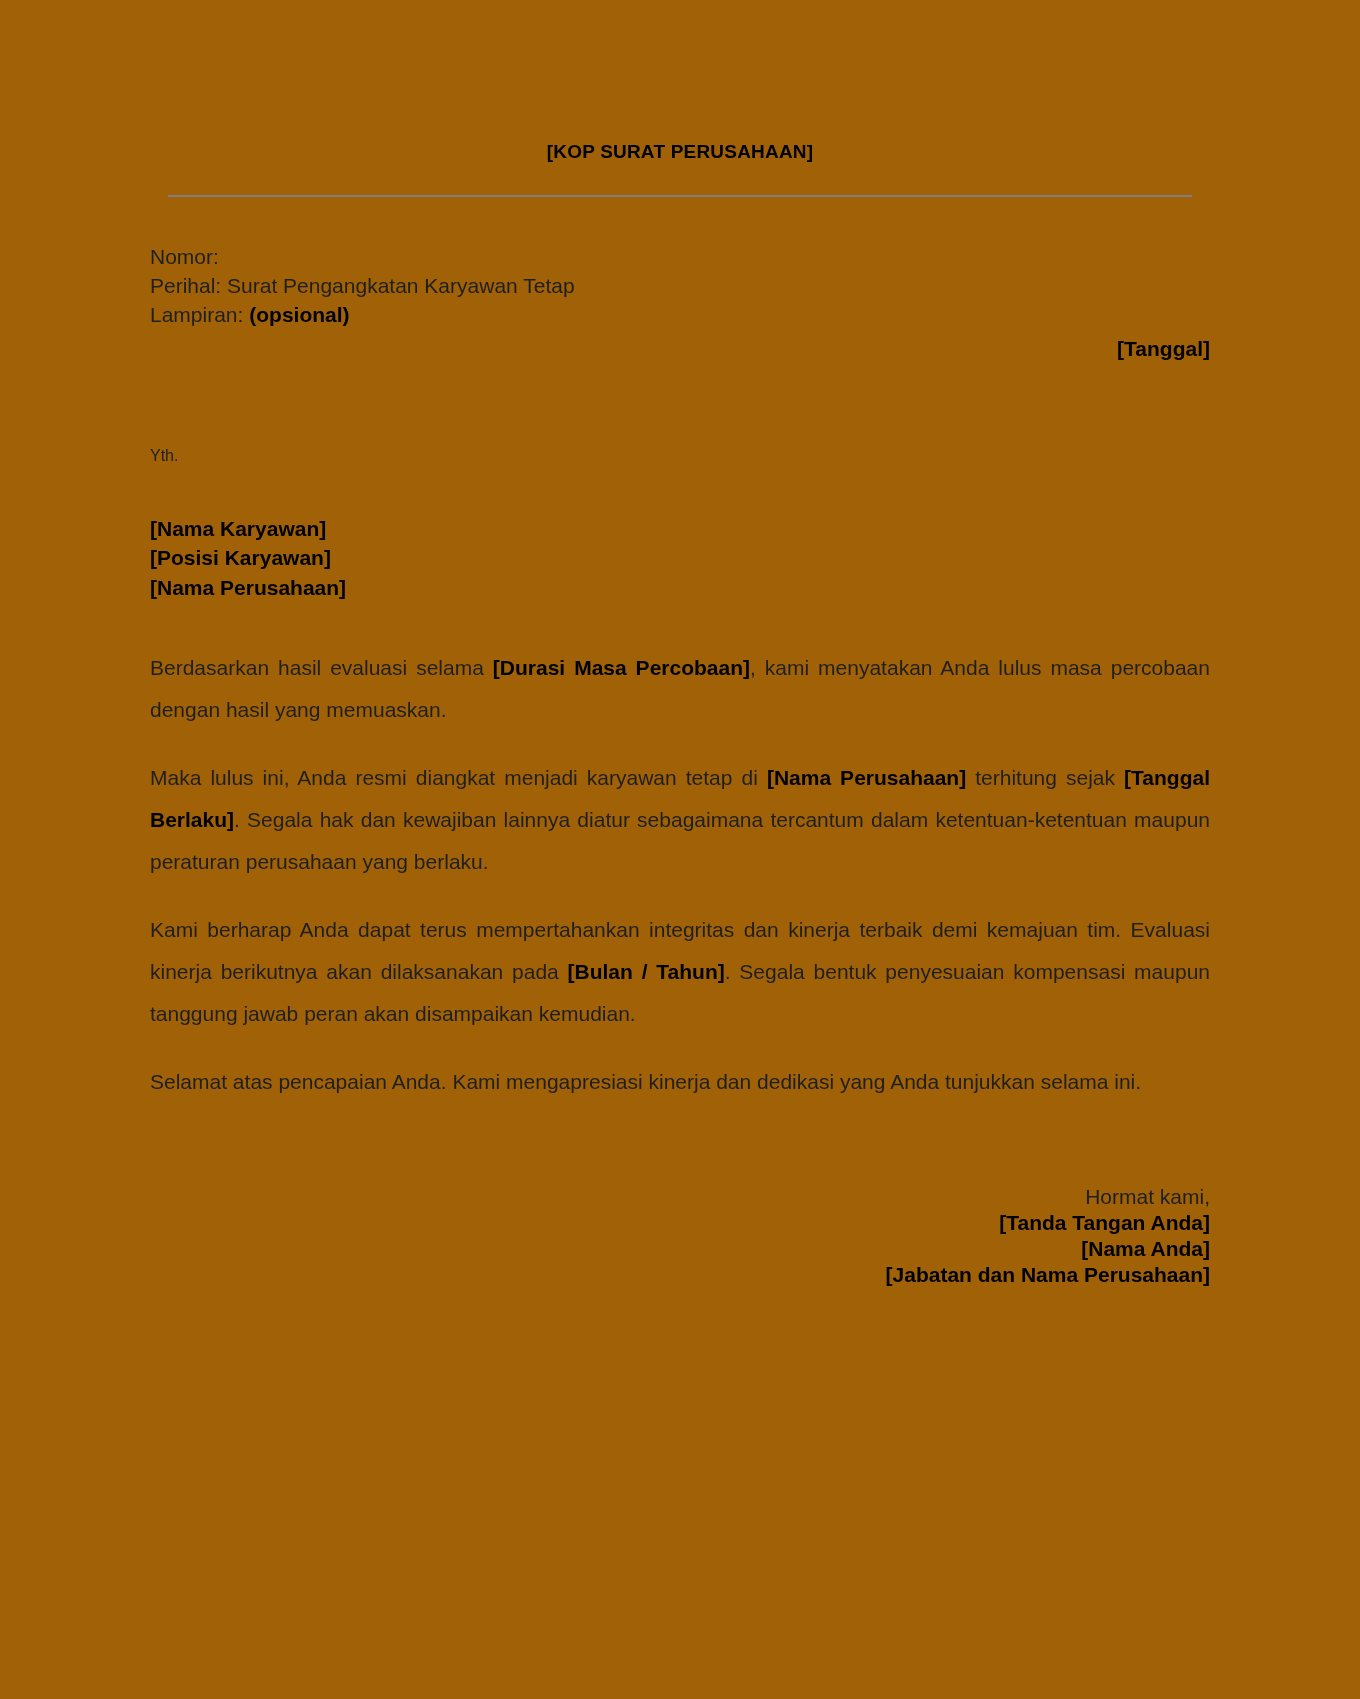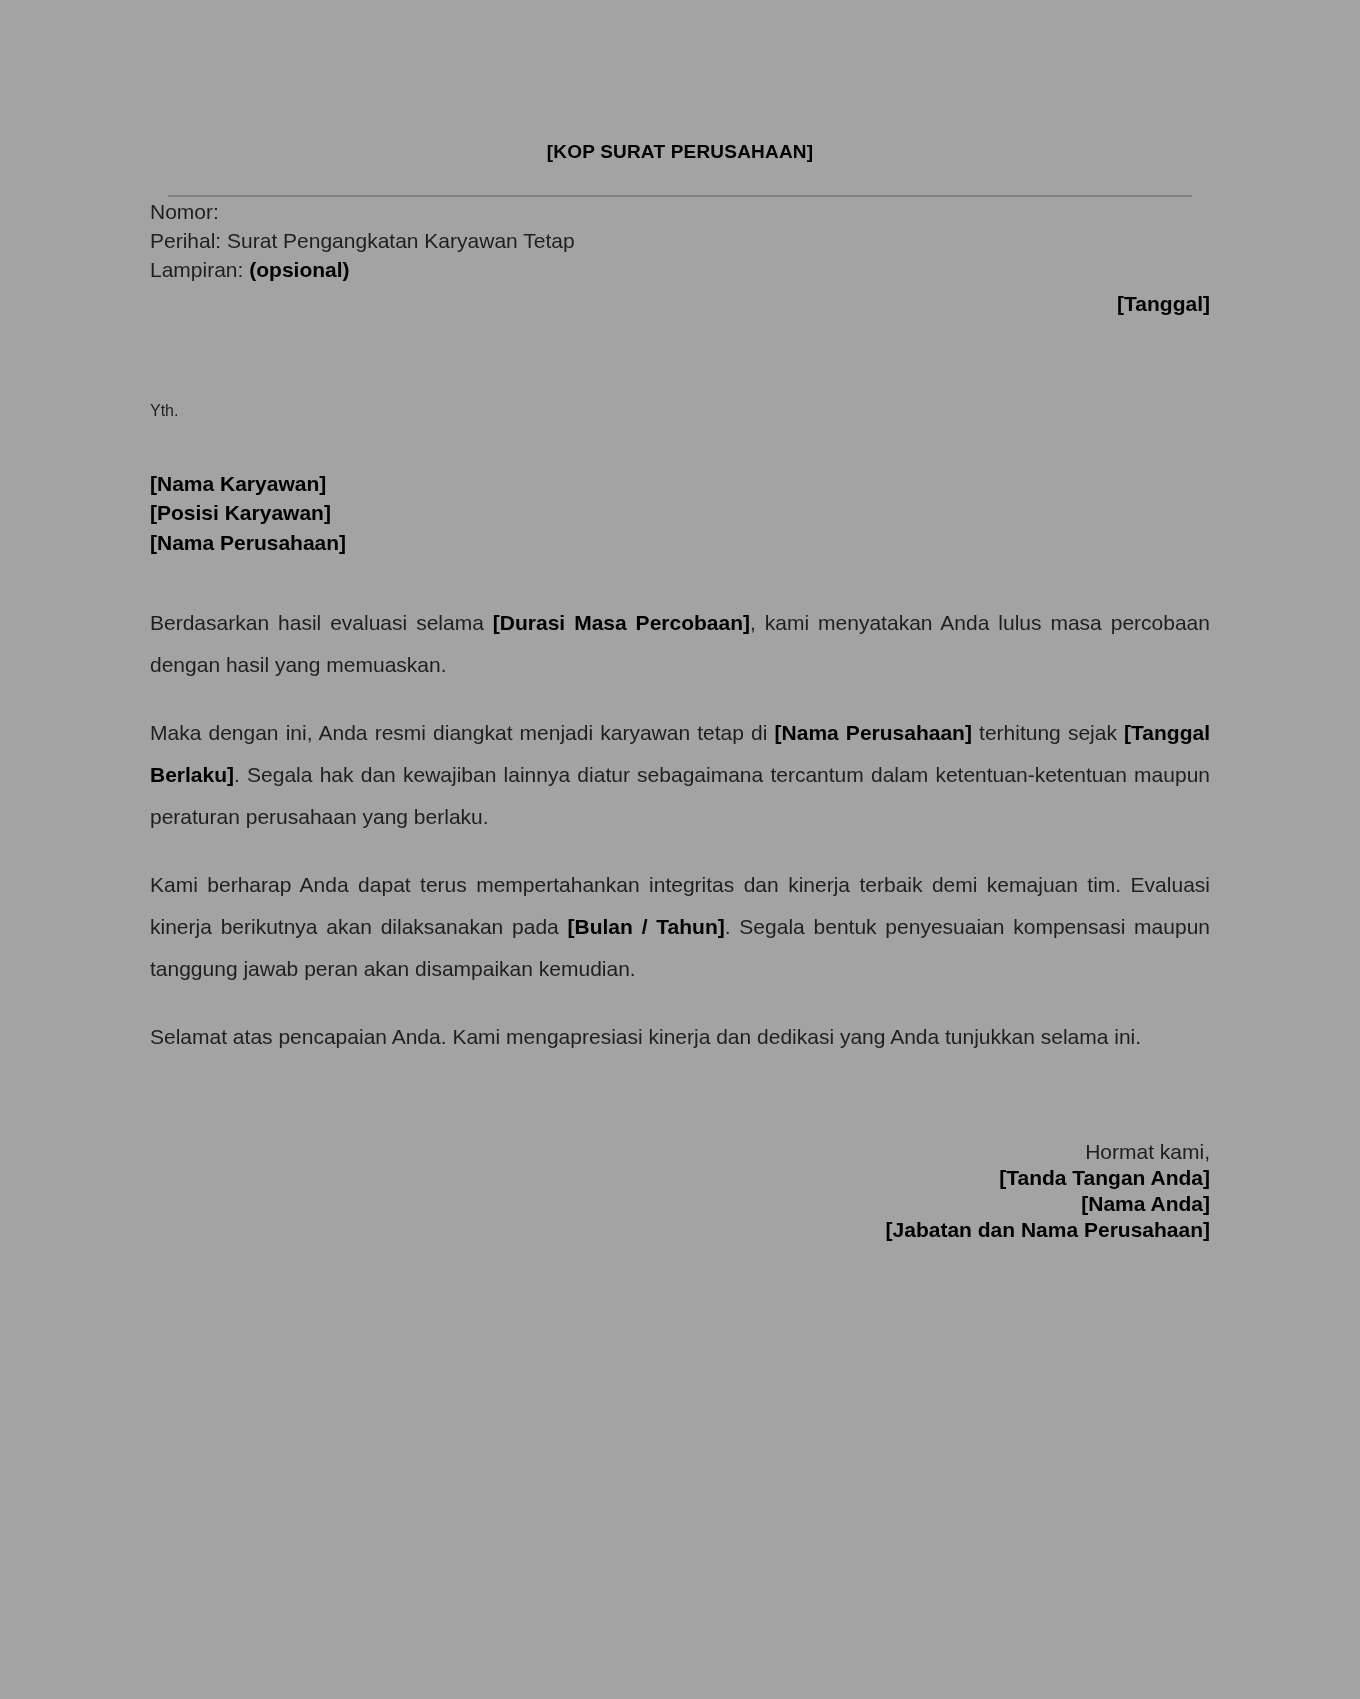--- a/index.html
+++ b/index.html
@@ -13,21 +13,21 @@
     height: 1699px;
     font-family: "Liberation Sans", sans-serif;
     color: #1a1a1a;
     -webkit-font-smoothing: antialiased;
   }
 
   .page {
     position: relative;
     width: 1360px;
     height: 1699px;
-    background: #a3a3a3;
+    background: #a16207;
     box-sizing: border-box;
   }
 
   .content {
     position: absolute;
     left: 150px;
     top: 0;
     width: 1060px;
   }
 
@@ -45,20 +45,21 @@
   }
   .letterhead-rule {
     margin: 30px auto 0 auto;
     width: 1024px;
     height: 2px;
     background: #808080;
   }
 
   
   .meta-block {
+    margin-top: 45px;
     font-size: 21px;
     line-height: 29px;
     color: #1f1f1f;
   }
   .meta-line {
     white-space: pre-wrap;
   }
   .meta-line b {
     font-weight: bold;
     color: #000000;
@@ -148,21 +149,21 @@
     <div class="recipient-block">
       <div>[Nama Karyawan]</div>
       <div>[Posisi Karyawan]</div>
       <div>[Nama Perusahaan]</div>
     </div>
 
     <div class="body-block">
 
       <p class="body-paragraph"><span>Berdasarkan hasil evaluasi selama </span><b>[Durasi Masa Percobaan]</b><span>, kami menyatakan Anda lulus masa percobaan dengan hasil yang memuaskan.</span></p>
 
-      <p class="body-paragraph"><span>Maka dengan ini, Anda resmi diangkat menjadi karyawan tetap di </span><b>[Nama Perusahaan]</b><span> terhitung sejak </span><b>[Tanggal Berlaku]</b><span>. Segala hak dan kewajiban lainnya diatur sebagaimana tercantum dalam ketentuan-ketentuan maupun peraturan perusahaan yang berlaku.</span></p>
+      <p class="body-paragraph"><span>Maka lulus ini, Anda resmi diangkat menjadi karyawan tetap di </span><b>[Nama Perusahaan]</b><span> terhitung sejak </span><b>[Tanggal Berlaku]</b><span>. Segala hak dan kewajiban lainnya diatur sebagaimana tercantum dalam ketentuan-ketentuan maupun peraturan perusahaan yang berlaku.</span></p>
 
       <p class="body-paragraph"><span>Kami berharap Anda dapat terus mempertahankan integritas dan kinerja terbaik demi kemajuan tim. Evaluasi kinerja berikutnya akan dilaksanakan pada </span><b>[Bulan / Tahun]</b><span>. Segala bentuk penyesuaian kompensasi maupun tanggung jawab peran akan disampaikan kemudian.</span></p>
 
       <p class="body-paragraph">Selamat atas pencapaian Anda. Kami mengapresiasi kinerja dan dedikasi yang Anda tunjukkan selama ini.</p>
 
     </div>
 
     <div class="signature-block">
       <div class="signature-regards">Hormat kami,</div>
       <div class="signature-strong">[Tanda Tangan Anda]</div>

